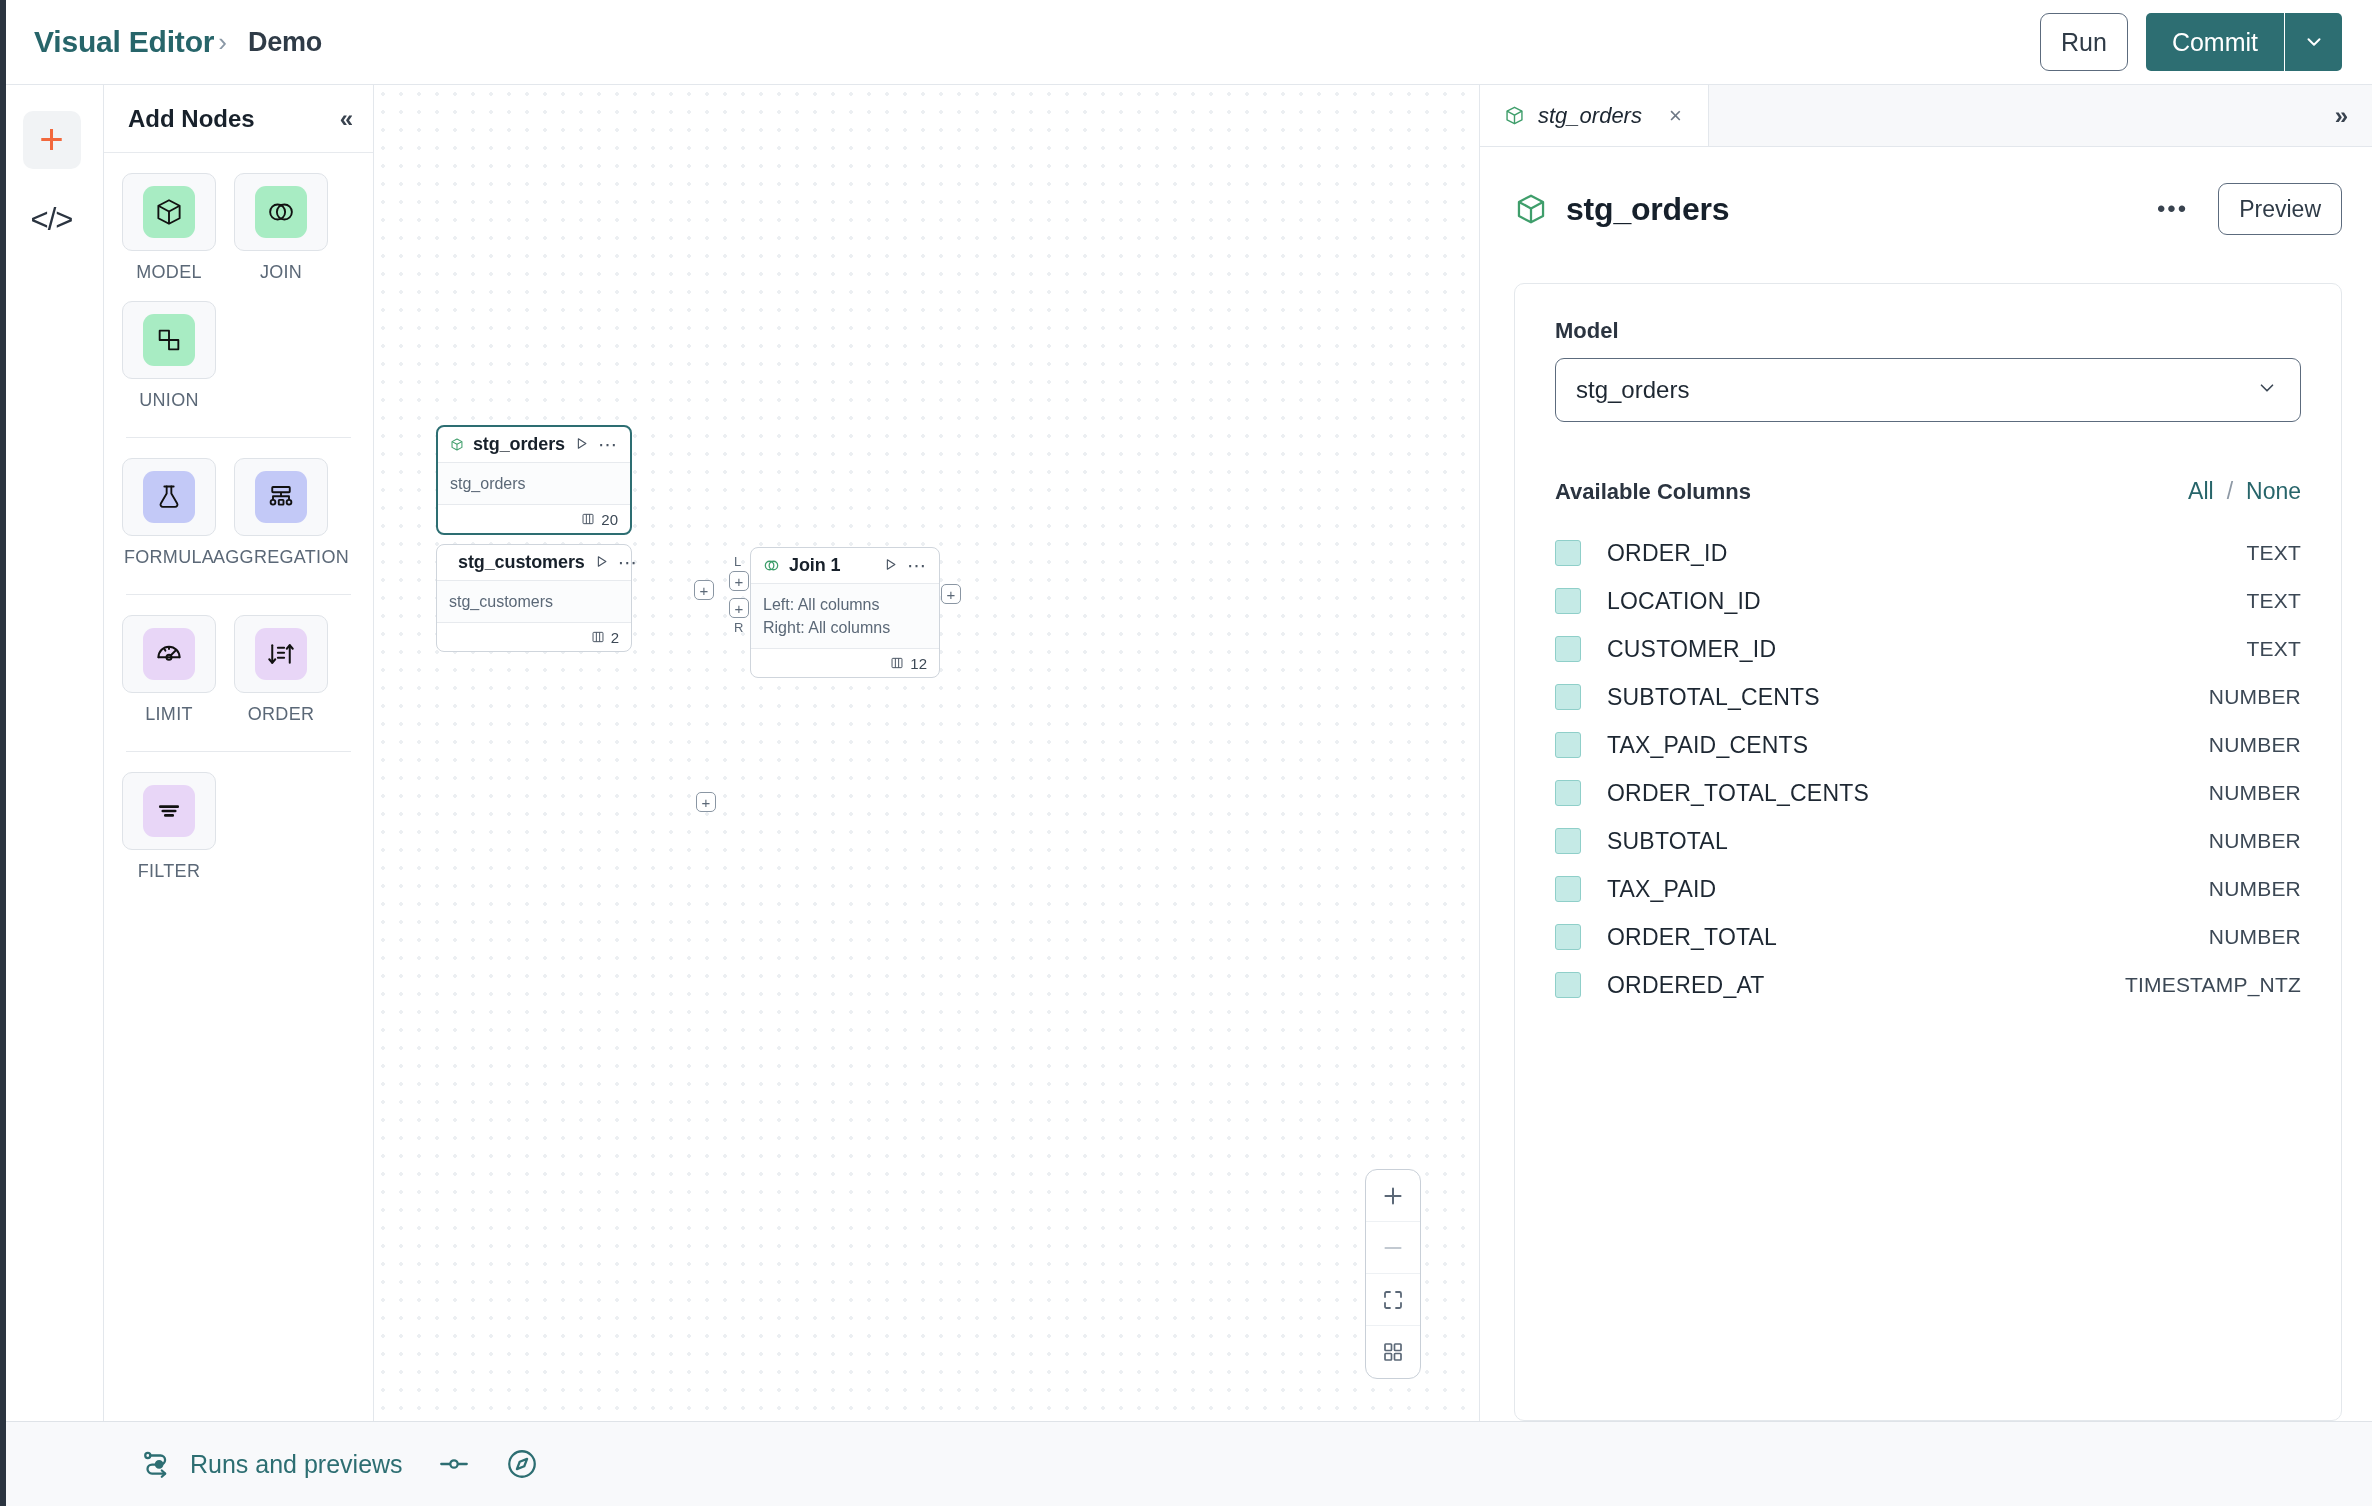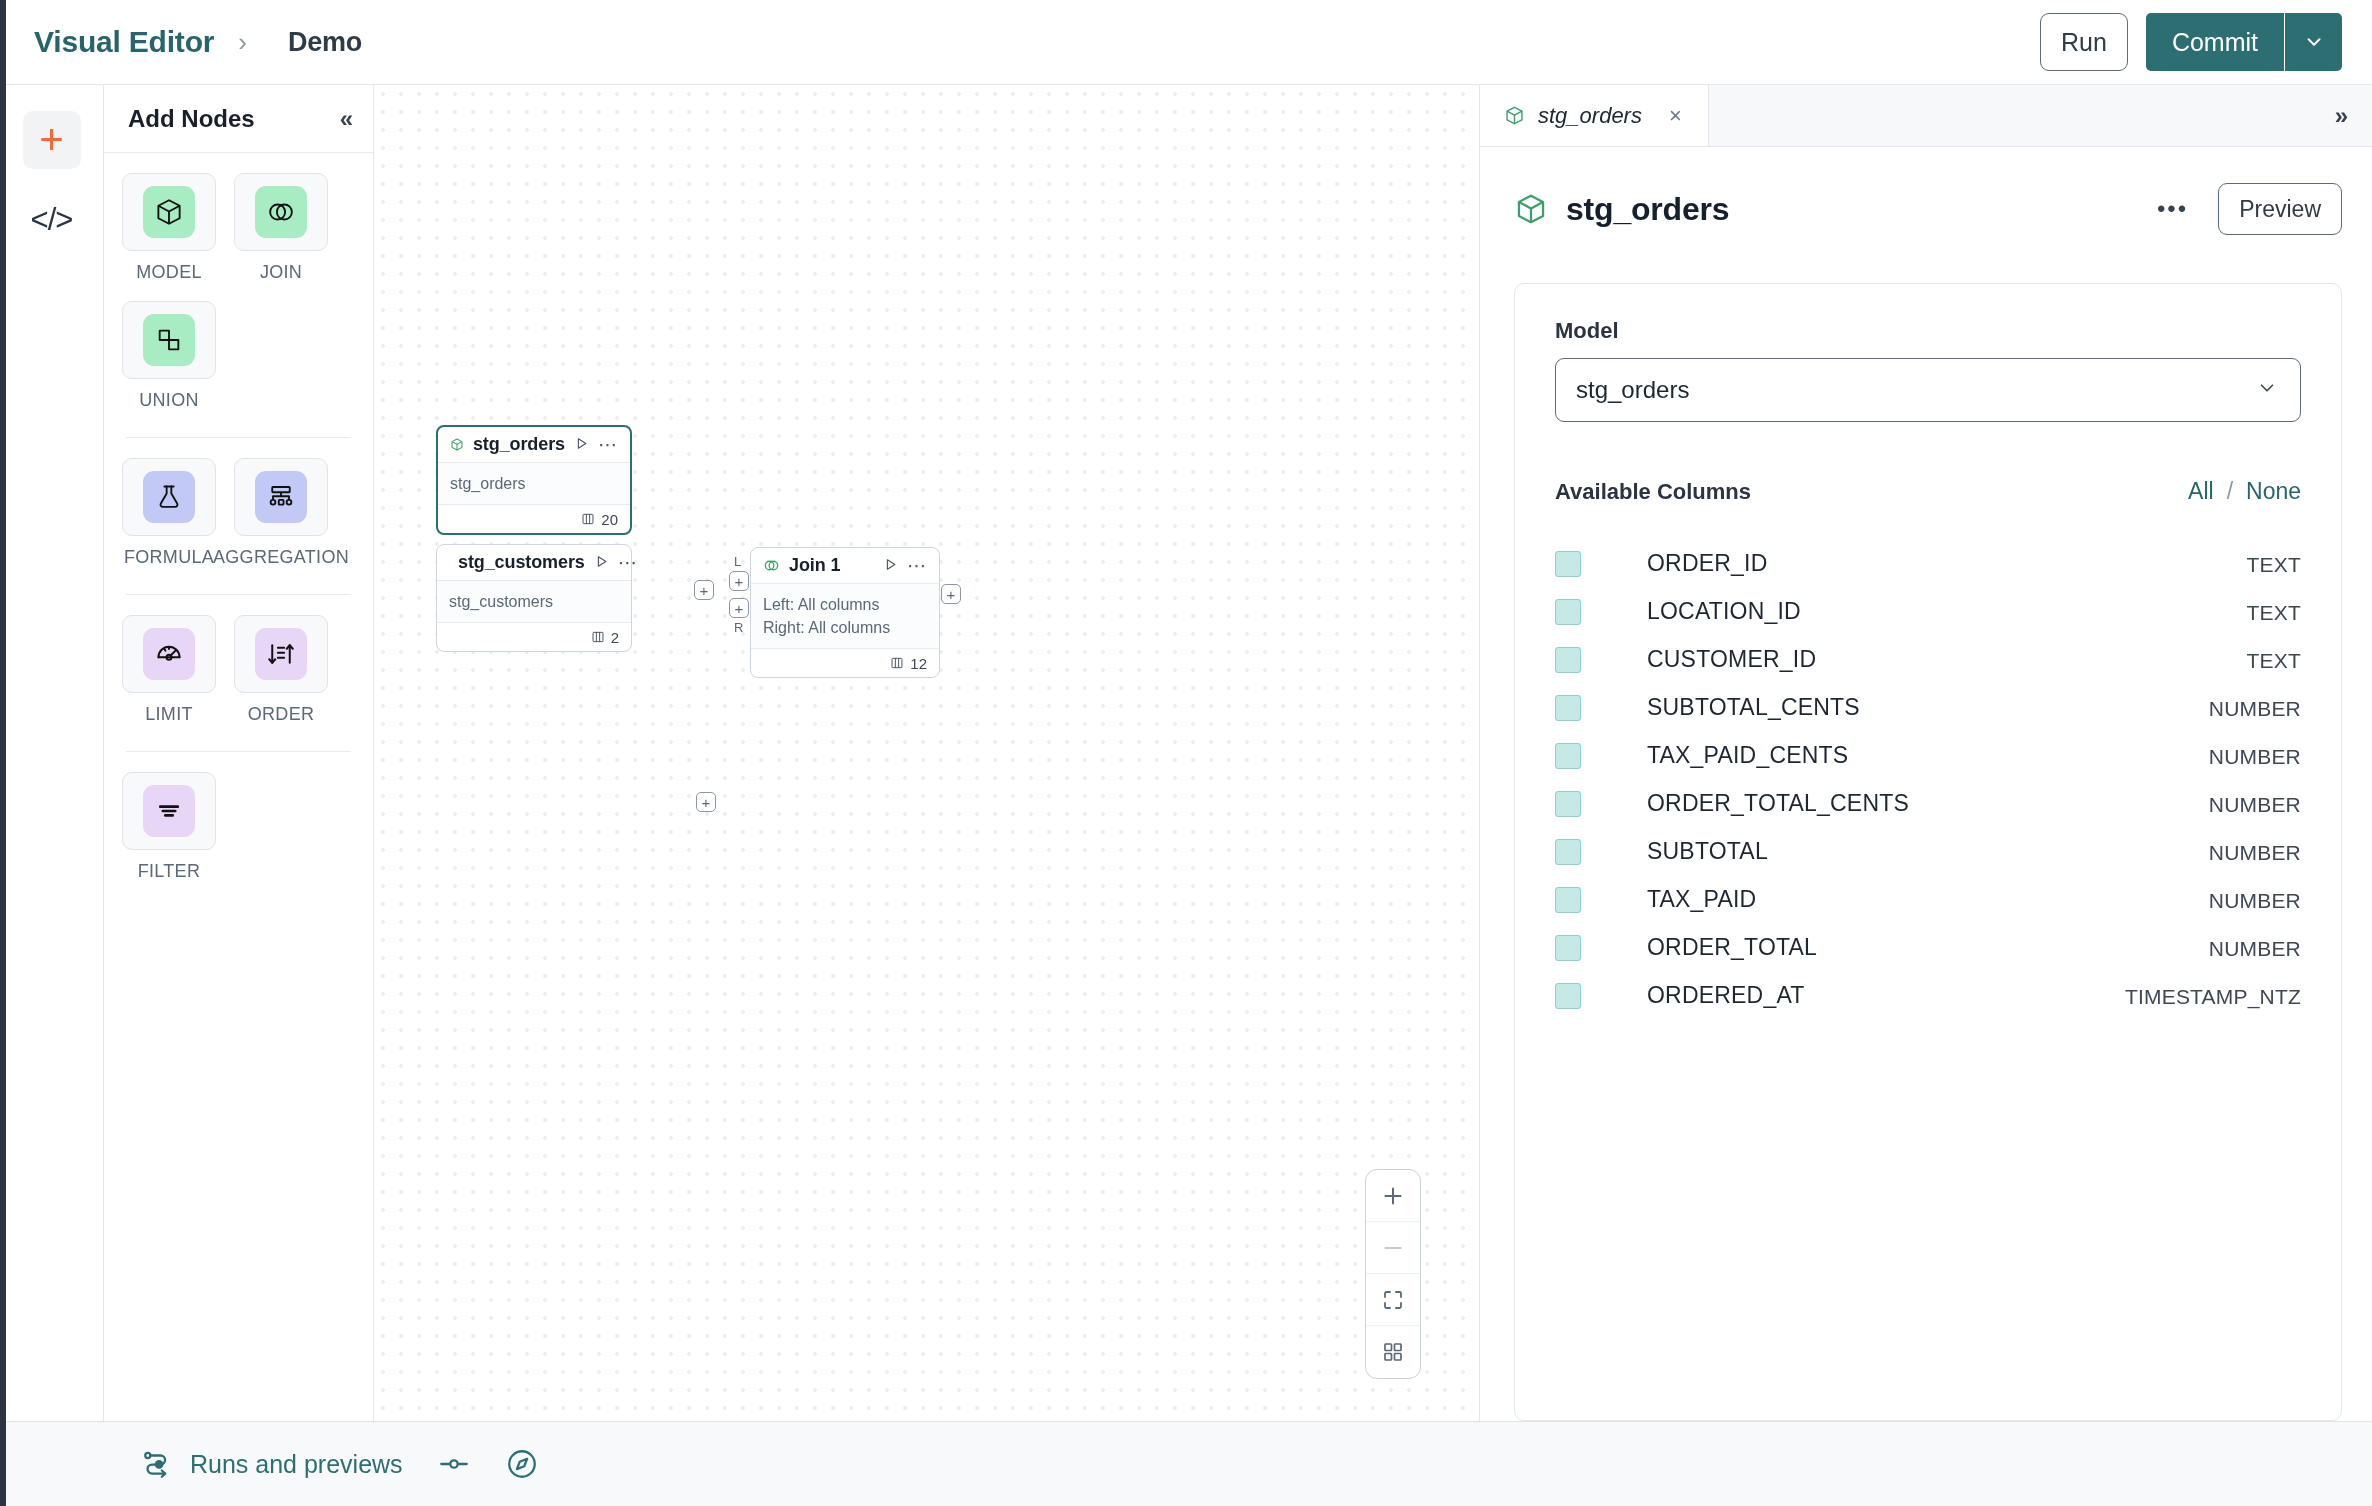--- a/index.html
+++ b/index.html
@@ -16,21 +16,21 @@
   .left-edge { position: absolute; left: 0; top: 0; width: 6px; height: 1506px; background: #2b3440; z-index: 40; }
 
   
   .topbar {
     height: 85px; flex: 0 0 85px;
     display: flex; align-items: center; justify-content: space-between;
     padding: 0 30px 0 34px;
     background: #fff;
     border-bottom: 1px solid #e3e7ec;
   }
-  .breadcrumb { display: flex; align-items: center; gap: 24px; }
+  .breadcrumb { display: flex; align-items: center; gap: 4px; }
   .crumb-link { color: #27656a; font-size: 30px; font-weight: 700; letter-spacing: -0.2px; cursor: pointer; }
   .crumb-sep { color: #8a98a6; font-size: 26px; font-weight: 400; }
   .crumb-current { color: #2f3b47; font-size: 27px; font-weight: 700; letter-spacing: -0.2px; margin-left: 17px; }
 
   .topbar-actions { display: flex; align-items: center; gap: 18px; }
   .btn-run {
     height: 58px; min-width: 78px; padding: 0 20px;
     background: #fff; border: 1.6px solid #5c6b7d; border-radius: 9px;
     color: #2f3b47; font-size: 25px; font-family: inherit; cursor: pointer;
     display: flex; align-items: center; justify-content: center;
@@ -165,21 +165,21 @@
   .select-value { font-size: 24px; color: #1d2732; }
   .select-caret { color: #3c4855; font-size: 20px; }
 
   .cols-head { display: flex; align-items: center; justify-content: space-between; margin-top: 56px; }
   .cols-title { font-size: 22px; font-weight: 700; color: #2b3440; }
   .cols-actions { display: flex; align-items: center; gap: 13px; font-size: 23px; }
   .link-teal { color: #27656a; cursor: pointer; }
   .slash { color: #8e99a5; }
 
   .cols-list { margin-top: 24px; }
-  .col-row { display: flex; align-items: flex-end; height: 48px; gap: 40px; }
+  .col-row { display: flex; align-items: center; height: 48px; }
   .col-check {
     width: 26px; height: 26px; background: #c5eae6; border: 1px solid #8fcfc9;
     border-radius: 3px; margin-right: 26px; cursor: pointer; flex: 0 0 26px;
   }
   .col-name { font-size: 23px; color: #1d2732; flex: 1; letter-spacing: 0.2px; }
   .col-type { font-size: 21px; color: #3c4855; letter-spacing: 0.2px; }
 
   
   .bottombar {
     height: 85px; flex: 0 0 85px; background: #f8f9fb; border-top: 1px solid #dfe3e8;

